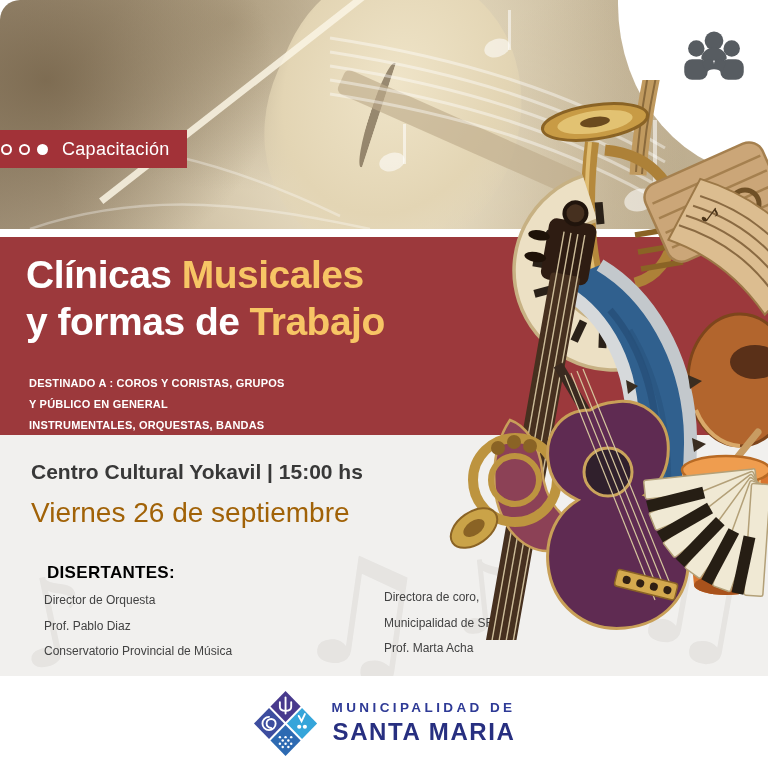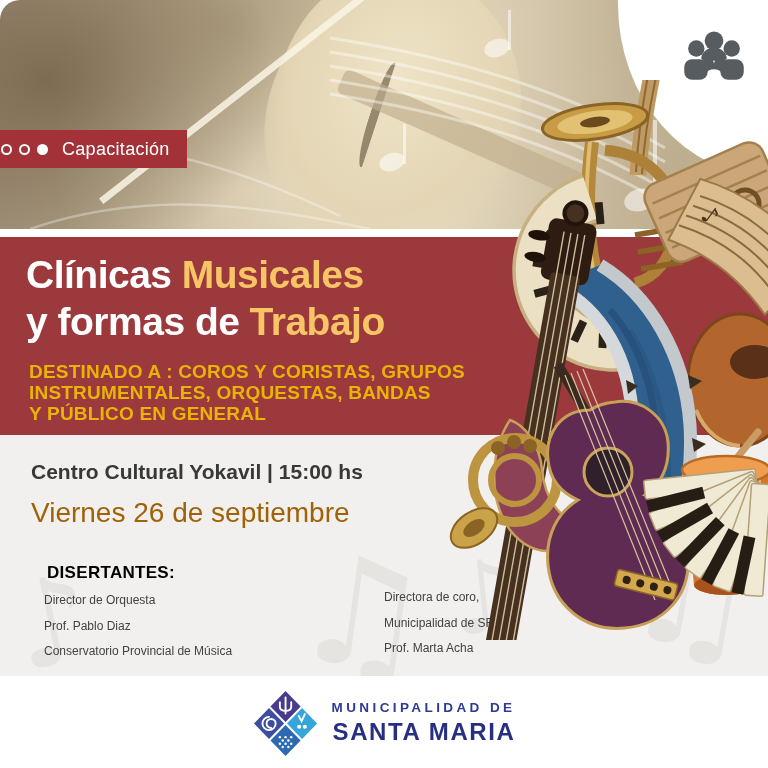--- a/index.html
+++ b/index.html
@@ -48,22 +48,22 @@
   .dot.outline { border:2.5px solid #ffffff; }
   .dot.filled  { background:#ffffff; }
   .badge-label { color:#fff; font-size:18px; letter-spacing:.3px; margin-left:7px; }
 
   
   .banner { position:absolute; top:237px; left:0; width:768px; height:198px; background:#9c393c;
             z-index:1; padding:14px 0 16px 26px; }
   .title { font-size:39px; font-weight:800; line-height:47px; letter-spacing:-.5px; color:#ffffff; }
   .title .sp { margin-right:.26em; }
   .accent { color:#f7c565; }
-  .audience { margin-top:16px; margin-left:3px; font-size:19px; font-weight:700;
-              line-height:21px; color:#eab308; letter-spacing:.2px; }
+  .audience { margin-top:28px; margin-left:3px; font-size:11px; font-weight:700;
+              line-height:21px; color:#ffffff; letter-spacing:.2px; }
 
   
   .info { position:absolute; top:435px; left:0; width:768px; height:241px; background:#f1f0ee;
           z-index:1; overflow:hidden; }
   .venue { position:absolute; left:31px; top:25px; font-size:21px; font-weight:700; color:#383838; }
   .date  { position:absolute; left:31px; top:62px; font-size:28px; color:#a16207; }
   .spk-head { position:absolute; left:47px; top:128px; font-size:17px; font-weight:800;
               color:#000000; letter-spacing:.3px; }
   .spk-left  { position:absolute; left:44px;  top:153px; }
   .spk-right { position:absolute; left:384px; top:150px; }
@@ -136,22 +136,22 @@
   <div class="title">
     <div>
       <span class="sp">Clínicas</span><span class="accent">Musicales</span>
     </div>
     <div>
       <span class="sp">y formas de</span><span class="accent">Trabajo</span>
     </div>
   </div>
   <div class="audience">
     <div>DESTINADO A : COROS Y CORISTAS, GRUPOS</div>
+    <div>Y PÚBLICO EN GENERAL</div>
     <div>INSTRUMENTALES, ORQUESTAS, BANDAS</div>
-    <div>Y PÚBLICO EN GENERAL</div>
   </div>
 </div>
 
 <div class="info">
   <span class="wm" style="left:14px;top:118px;font-size:120px;transform:rotate(-12deg)">♪</span>
   <span class="wm" style="left:295px;top:92px;font-size:150px;transform:rotate(8deg)">♫</span>
   <span class="wm" style="left:452px;top:104px;font-size:100px;transform:rotate(-6deg)">♪</span>
   <span class="wm" style="left:628px;top:76px;font-size:145px;transform:rotate(10deg)">♫</span>
 
   <div class="venue">Centro Cultural Yokavil | 15:00 hs</div>

